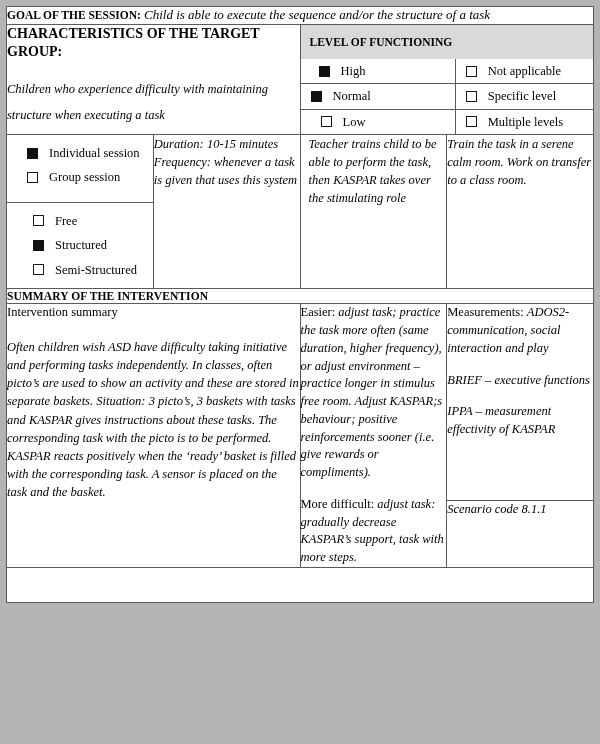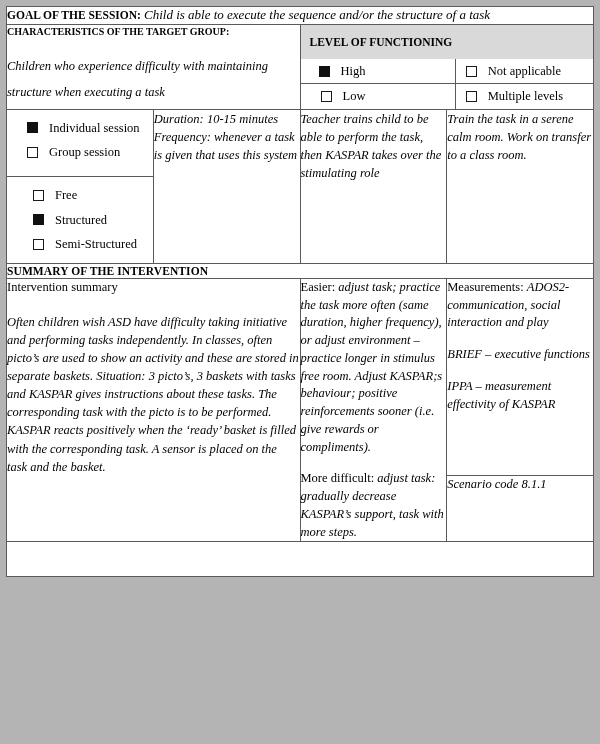--- a/index.html
+++ b/index.html
@@ -61,21 +61,21 @@
   .goal-text {
     font-style: italic;
     font-size: 13px;
   }
 
   .charact {
     padding: 12px 10px 10px 9px;
   }
   .charact-title {
     font-weight: bold;
-    font-size: 10px;
+    font-size: 14px;
     line-height: 1.3;
   }
   .charact-body {
     font-style: italic;
     font-size: 12.5px;
     line-height: 2.05;
     margin-top: 16px;
   }
 
   .lof-title {
@@ -205,20 +205,34 @@
             </td>
             <td class="noright">
               <div class="opt">
                 <span class="box"></span>
                 <span>Not applicable</span>
               </div>
             </td>
           </tr>
           <tr>
             <td class="noleft">
+              <div class="opt">
+                <span class="box checked"></span>
+                <span>Normal</span>
+              </div>
+            </td>
+            <td class="noright">
+              <div class="opt">
+                <span class="box"></span>
+                <span>Specific level</span>
+              </div>
+            </td>
+          </tr>
+          <tr>
+            <td class="noleft">
               <div class="opt indent">
                 <span class="box"></span>
                 <span>Low</span>
               </div>
             </td>
             <td class="noright">
               <div class="opt">
                 <span class="box"></span>
                 <span>Multiple levels</span>
               </div>
@@ -252,21 +266,21 @@
             <span class="box checked"></span>
             <span>Structured</span>
           </div>
           <div class="opt indent2">
             <span class="box"></span>
             <span>Semi-Structured</span>
           </div>
         </div>
       </td>
       <td style="width:133px;" class="sp-cell">Duration: 10-15 minutes Frequency: whenever a task is given that uses this system</td>
-      <td style="width:119px;" class="sp-cell">Teacher trains child to be able to perform the task, then KASPAR takes over the stimulating role</td>
+      <td style="width:119px;padding-left:8px;" class="sp-cell">Teacher trains child to be able to perform the task, then KASPAR takes over the stimulating role</td>
       <td class="sp-cell">Train the task in a serene calm room. Work on transfer to a class room.</td>
     </tr>
 
     <tr>
       <td colspan="4" class="band hdr">SUMMARY OF THE INTERVENTION</td>
     </tr>
 
     <tr>
       <td colspan="2" style="width:245px;" class="sum-cell">
         <div class="sum-head">Intervention summary</div>

